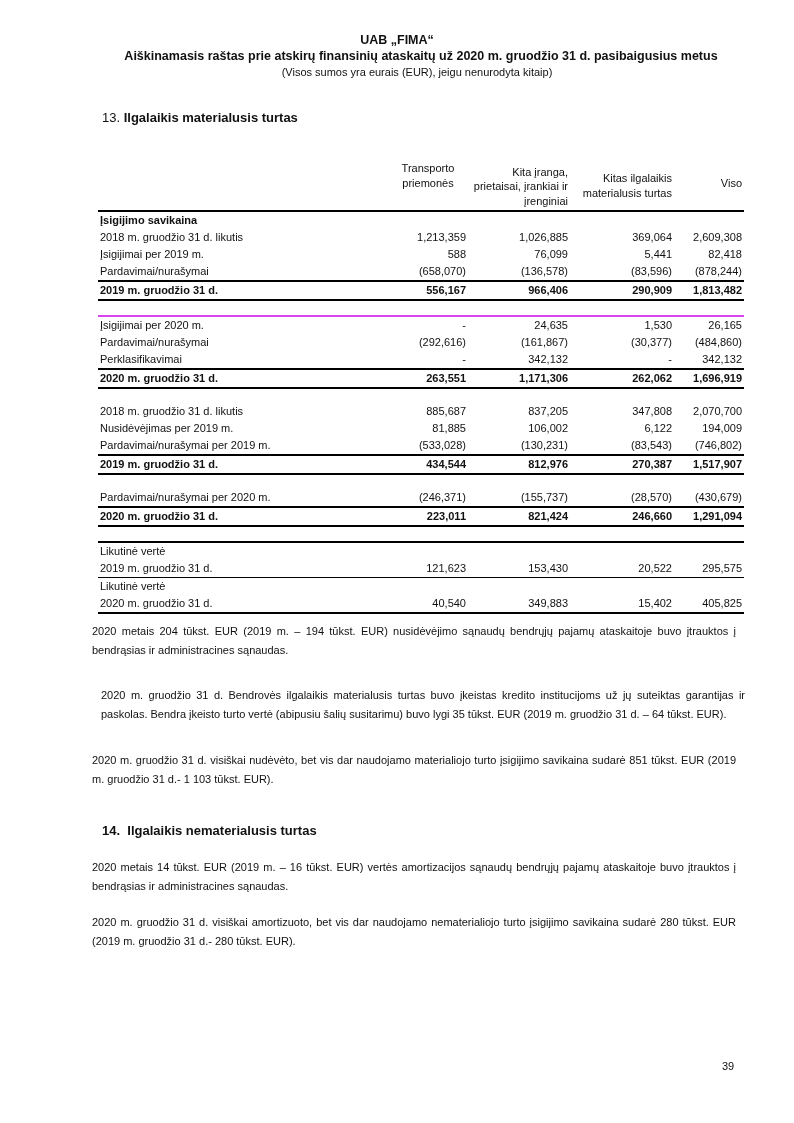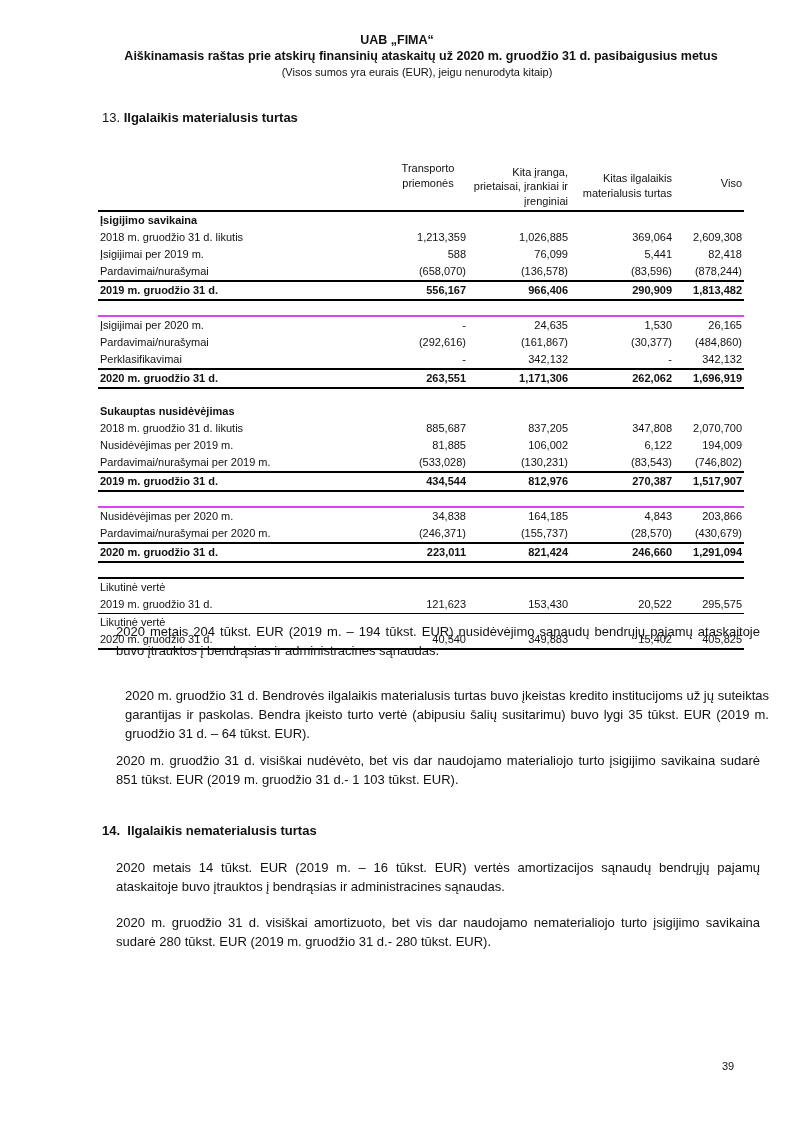--- a/index.html
+++ b/index.html
@@ -35,21 +35,21 @@
     table.fa tr.total td { font-weight: bold; }
     table.fa tr.total { border-top: 2px solid #000; border-bottom: 2.5px solid #000; }
     table.fa tr.spacer td { height: 14px; }
     table.fa tr.topline { border-top: 2px solid #d946ef; }
     table.fa tr.nbv-label td { font-weight: normal; }
     table.fa tr.nbv-first { border-top: 2.5px solid #000; }
     table.fa tr.nbv-mid { border-top: 1.5px solid #000; }
     table.fa tr.nbv-end { border-bottom: 2.5px solid #000; }
 
     .para {
-      position: absolute; left: 116px; width: 644px; font-size: 13px;
+      position: absolute; left: 92px; width: 644px; font-size: 11px;
       line-height: 19px; text-align: justify; text-align-last: left;
     }
     .page-num { position: absolute; left: 722px; top: 1060px; font-size: 11px; }
   </style>
 </head>
 <body>
 
 <div class="header">
   <div class="h-company">UAB „FIMA“</div>
   <div class="h-title">Aiškinamasis raštas prie atskirų finansinių ataskaitų už 2020 m. gruodžio 31 d. pasibaigusius metus</div>
@@ -149,27 +149,20 @@
     <td class="num">1,696,919</td>
   </tr>
   <tr class="spacer">
         <td></td>
         <td></td>
         <td></td>
         <td></td>
         <td></td>
       </tr>
 
-  <tr class="group">
-    <td>Sukauptas nusidėvėjimas</td>
-        <td></td>
-        <td></td>
-        <td></td>
-        <td></td>
-  </tr>
   <tr>
     <td>2018 m. gruodžio 31 d. likutis</td>
     <td class="num">885,687</td>
     <td class="num">837,205</td>
     <td class="num">347,808</td>
     <td class="num">2,070,700</td>
   </tr>
   <tr>
     <td>Nusidėvėjimas per 2019 m.</td>
     <td class="num">81,885</td>
@@ -191,27 +184,20 @@
     <td class="num">270,387</td>
     <td class="num">1,517,907</td>
   </tr>
   <tr class="spacer">
         <td></td>
         <td></td>
         <td></td>
         <td></td>
         <td></td>
       </tr>
-  <tr class="topline">
-    <td>Nusidėvėjimas per 2020 m.</td>
-    <td class="num">34,838</td>
-    <td class="num">164,185</td>
-    <td class="num">4,843</td>
-    <td class="num">203,866</td>
-  </tr>
   <tr>
     <td>Pardavimai/nurašymai per 2020 m.</td>
     <td class="num">(246,371)</td>
     <td class="num">(155,737)</td>
     <td class="num">(28,570)</td>
     <td class="num">(430,679)</td>
   </tr>
   <tr class="total">
     <td>2020 m. gruodžio 31 d.</td>
     <td class="num">223,011</td>

